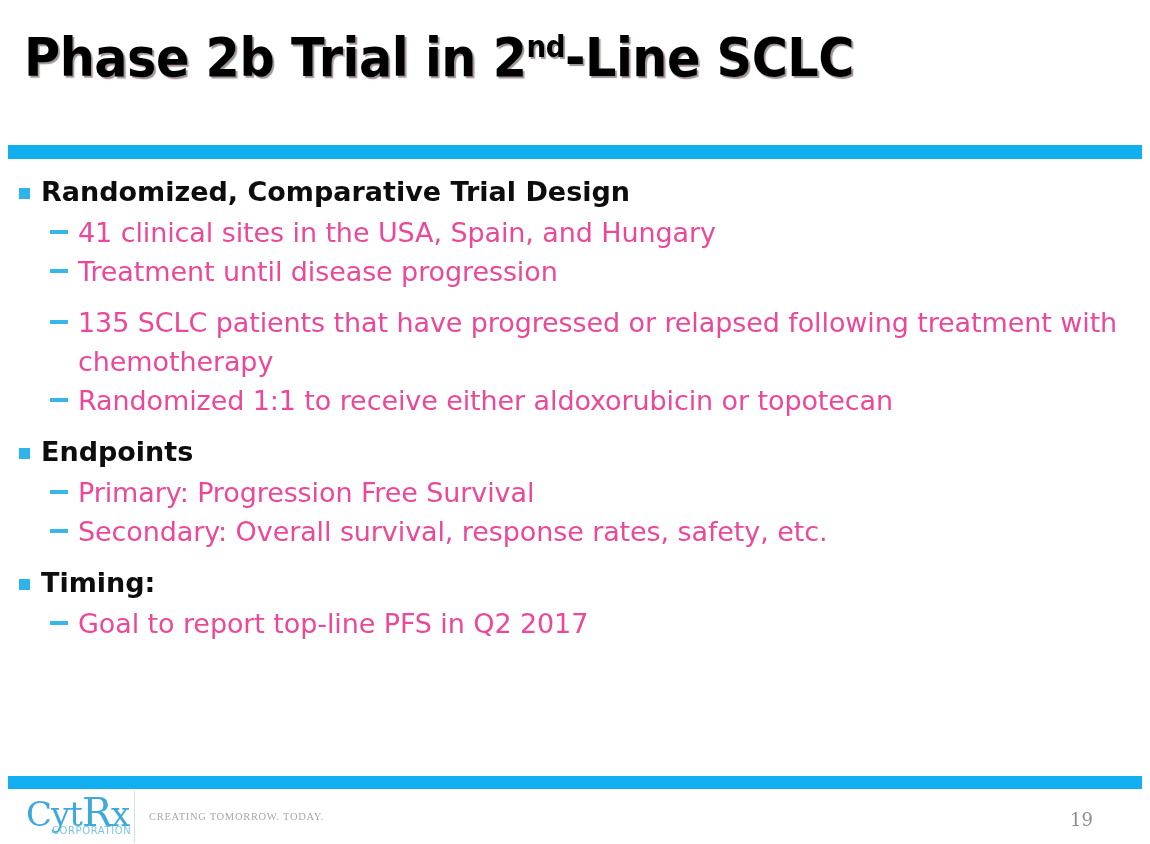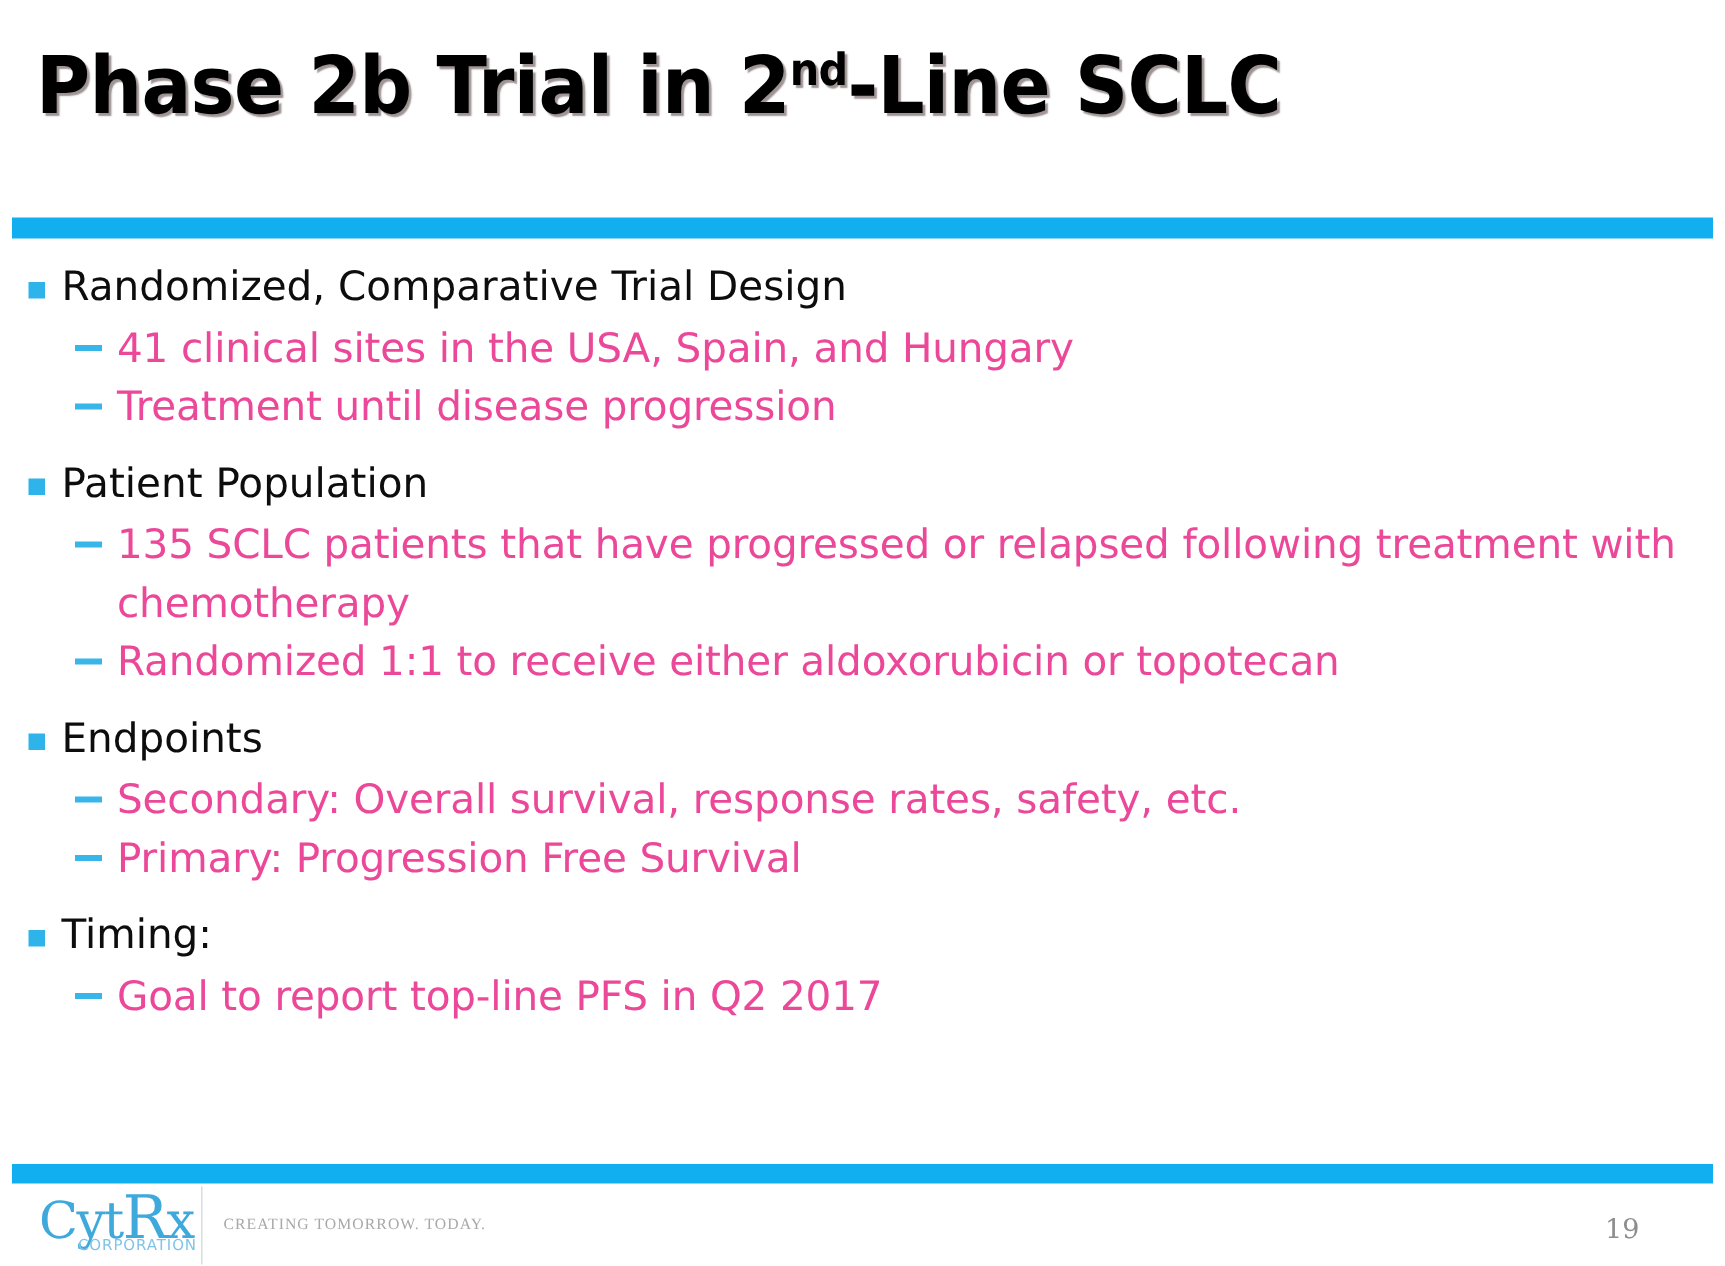--- a/index.html
+++ b/index.html
@@ -58,21 +58,21 @@
     width: 1150px;
     height: 596px;
   }
 
   .group { margin: 0 0 2px 0; }
 
   .lvl1 {
     position: relative;
     padding-left: 41px;
     font-size: 27px;
-    font-weight: normal;
+    font-weight: bold;
     line-height: 40px;
     color: #0d0d0d;
     margin-bottom: 1px;
   }
   .lvl1 .sq {
     position: absolute;
     left: 19px;
     top: 16px;
     width: 11px;
     height: 11px;
@@ -185,48 +185,44 @@
     </div>
     <div class="lvl2">
       <span class="dash"></span>
       <span>Treatment until disease progression</span>
     </div>
   </div>
 
   <div class="gap"></div>
 
   <div class="group">
-    <div class="lvl1">
-      <span class="sq"></span>
-      <span>Patient Population</span>
-    </div>
     <div class="lvl2">
       <span class="dash"></span>
       <span>135 SCLC patients that have progressed or relapsed following treatment with chemotherapy</span>
     </div>
     <div class="lvl2">
       <span class="dash"></span>
       <span>Randomized 1:1 to receive either aldoxorubicin or topotecan</span>
     </div>
   </div>
 
   <div class="gap"></div>
 
   <div class="group">
     <div class="lvl1">
       <span class="sq"></span>
       <span>Endpoints</span>
     </div>
     <div class="lvl2">
       <span class="dash"></span>
+      <span>Primary: Progression Free Survival</span>
+    </div>
+    <div class="lvl2">
+      <span class="dash"></span>
       <span>Secondary: Overall survival, response rates, safety, etc.</span>
-    </div>
-    <div class="lvl2">
-      <span class="dash"></span>
-      <span>Primary: Progression Free Survival</span>
     </div>
   </div>
 
   <div class="gap"></div>
 
   <div class="group">
     <div class="lvl1">
       <span class="sq"></span>
       <span>Timing:</span>
     </div>

